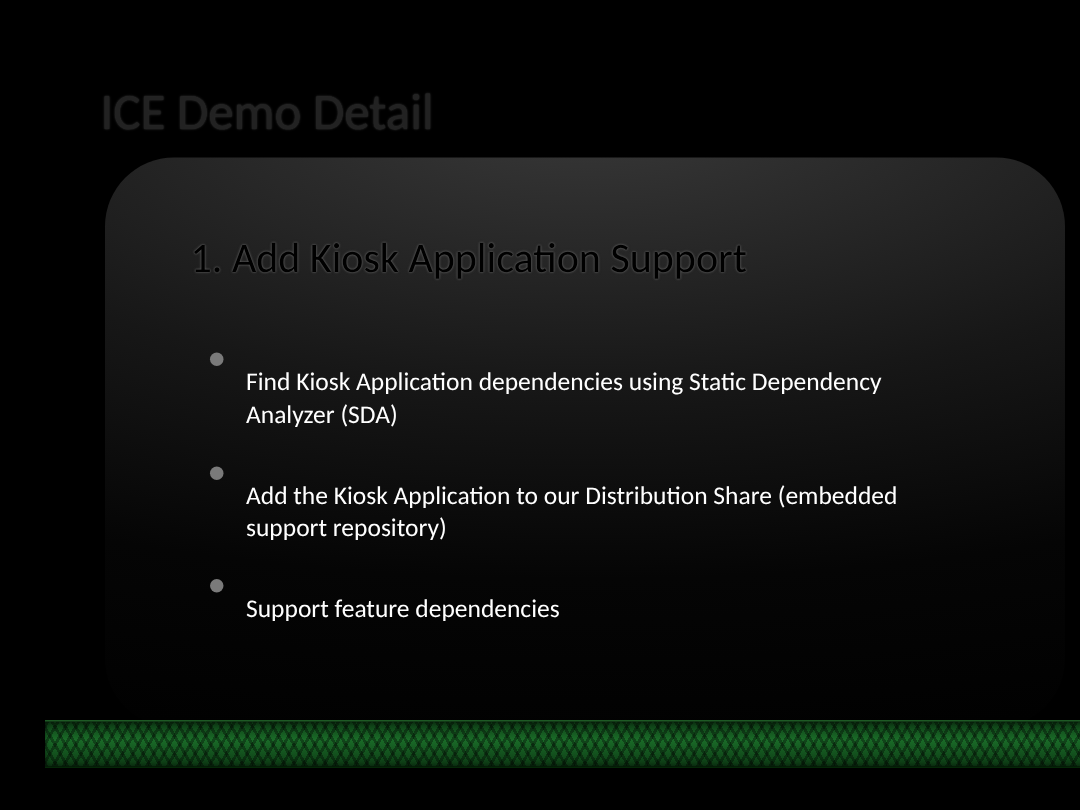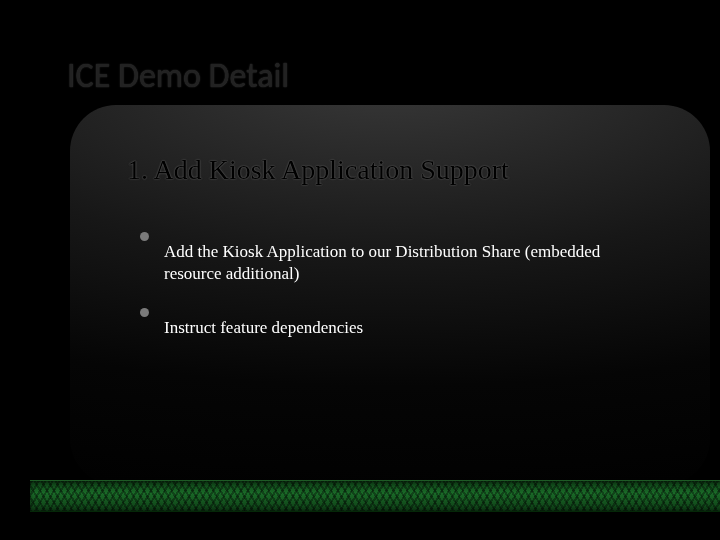--- a/index.html
+++ b/index.html
@@ -31,21 +31,20 @@
     width: 640px;
     height: 380px;
     border-radius: 46px;
     background: radial-gradient(ellipse 180% 120% at 50% -10%,
                 #3a3a3a 0%,
                 #2b2b2b 18%,
                 #171717 42%,
                 #050505 70%,
                 #000 100%);
     padding: 34px 42px 30px 42px;
-    font-family: Liberation Serif, serif;
   }
   .subhead {
     font-size: 28px;
     font-weight: 400;
     color: #000;
     text-shadow: 0 0 2px rgba(90,90,90,0.9), 0 0 1px rgba(120,120,120,0.9);
     margin-bottom: 10px;
   }
   .bullets {
     list-style: none;
@@ -95,20 +94,21 @@
 <body>
 
 <div class="slide">
 
   <div class="title">ICE Demo Detail</div>
 
   <div class="panel">
     <div class="subhead">1. Add Kiosk Application Support</div>
 
     <ul class="bullets">
-      <li>Add the Kiosk Application to our Distribution Share (embedded resource additional)</li>
-      <li>Instruct feature dependencies</li>
+      <li>Find Kiosk Application dependencies using Static Dependency Analyzer (SDA)</li>
+      <li>Add the Kiosk Application to our Distribution Share (embedded support repository)</li>
+      <li>Support feature dependencies</li>
     </ul>
   </div>
 
   <div class="divider"></div>
 
 </div>
 
 </body></html>

